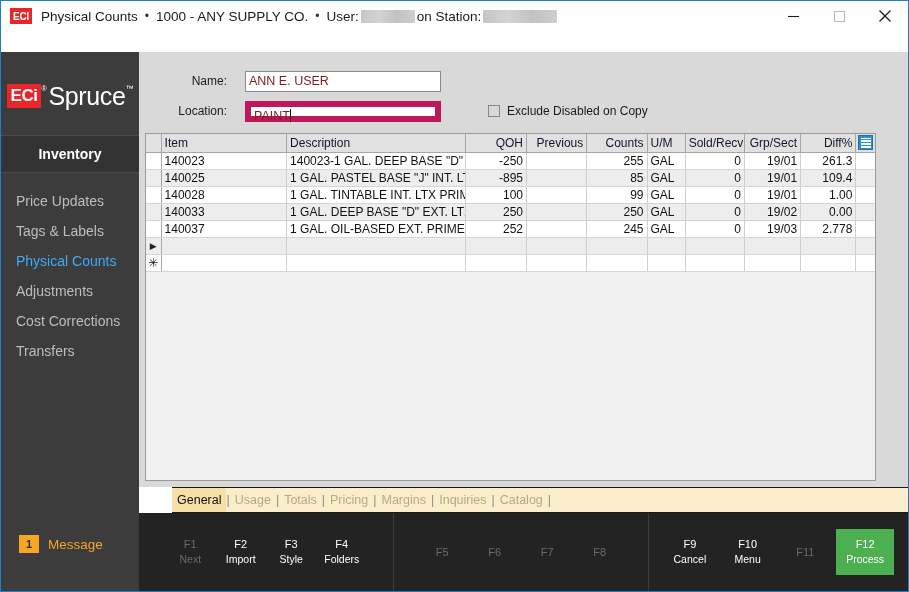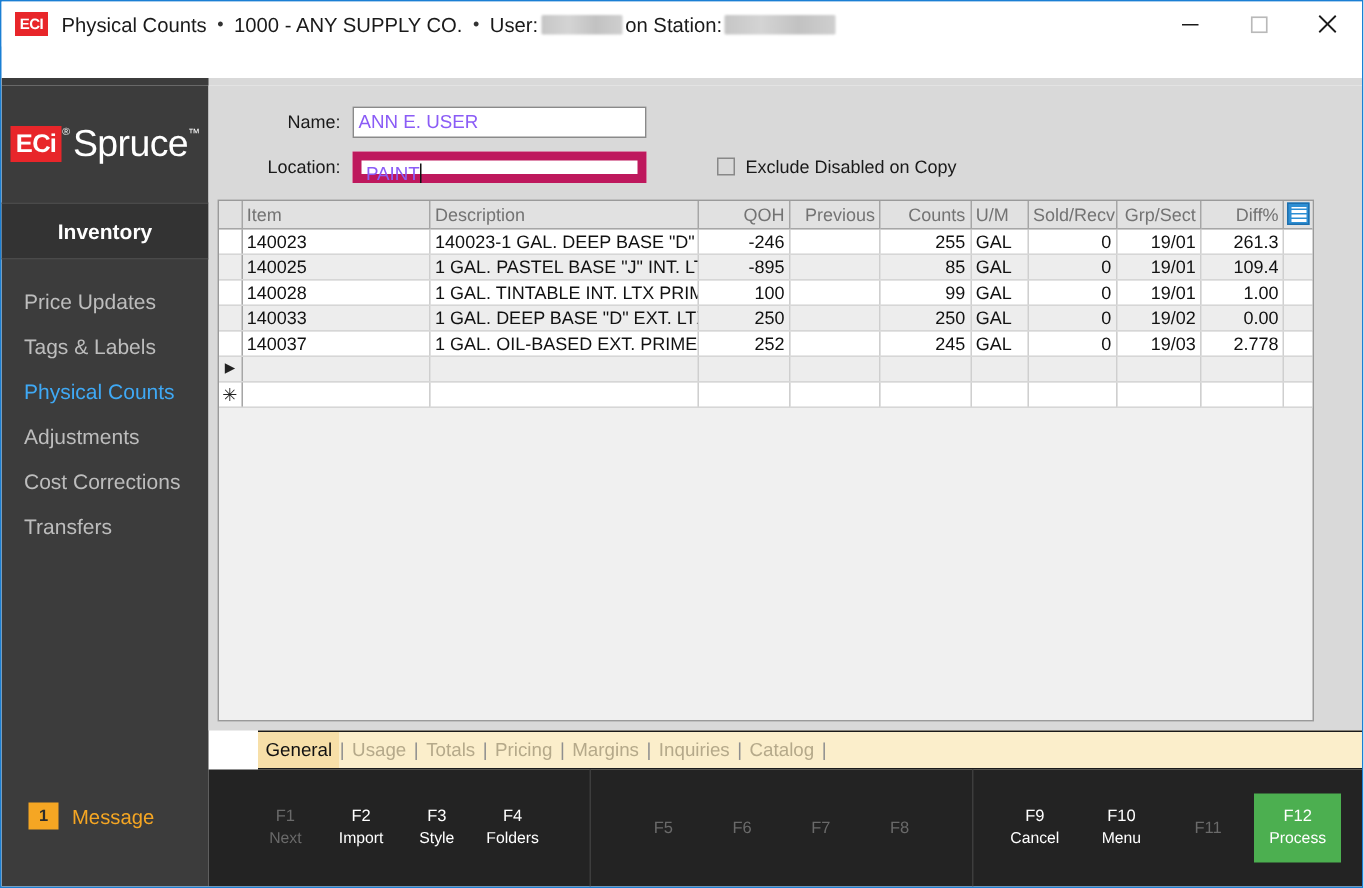--- a/index.html
+++ b/index.html
@@ -166,25 +166,26 @@
     width: 96px;
     text-align: right;
     font-size: 12px; color: #1a1a1a;
     padding-right: 8px;
   }
   .txtbox {
     height: 21px;
     border: 1px solid #8a8a8a;
     background: #ffffff;
     font-size: 12.5px;
-    color: #8b5cf6;
+    color: #7f1d1d;
     padding: 0 3px;
     line-height: 19px;
     font-family: "Liberation Sans", sans-serif;
     outline: none;
+    margin-left: 10px;
   }
   .txtbox.name { width: 196px; }
   .txtbox.location {
     width: 196px;
     border: 6px solid #be185d;
     position: relative;
   }
   .caret {
     display: inline-block;
     width: 1px; height: 13px;
@@ -217,21 +218,21 @@
     font-size: 12px;
     font-family: "Liberation Sans", sans-serif;
     table-layout: fixed;
   }
   table.grid th {
     background: #e1e1e1;
     border-right: 1px solid #a6a6a6;
     border-bottom: 1px solid #a6a6a6;
     height: 18px;
     font-weight: normal;
-    color: #737373;
+    color: #0f172a;
     font-size: 12px;
     padding: 0 3px;
     white-space: nowrap;
   }
   table.grid th.sel { width: 15px; padding: 0; }
   table.grid th.left { text-align: left; }
   table.grid th.right { text-align: right; }
   table.grid th.icocol {
     width: 19px; padding: 0;
     background: #e1e1e1;
@@ -463,21 +464,21 @@
                   <i></i>
                 </span>
             </th>
           </tr>
         </thead>
         <tbody>
           <tr class="odd">
             <td class="sel"></td>
             <td>140023</td>
             <td>140023-1 GAL. DEEP BASE "D" I</td>
-            <td class="right">-246</td>
+            <td class="right">-250</td>
             <td class="right"></td>
             <td class="right">255</td>
             <td>GAL</td>
             <td class="right">0</td>
             <td class="right">19/01</td>
             <td class="right">261.3</td>
             <td class="icocol"></td>
           </tr>
           <tr class="even">
             <td class="sel"></td>

